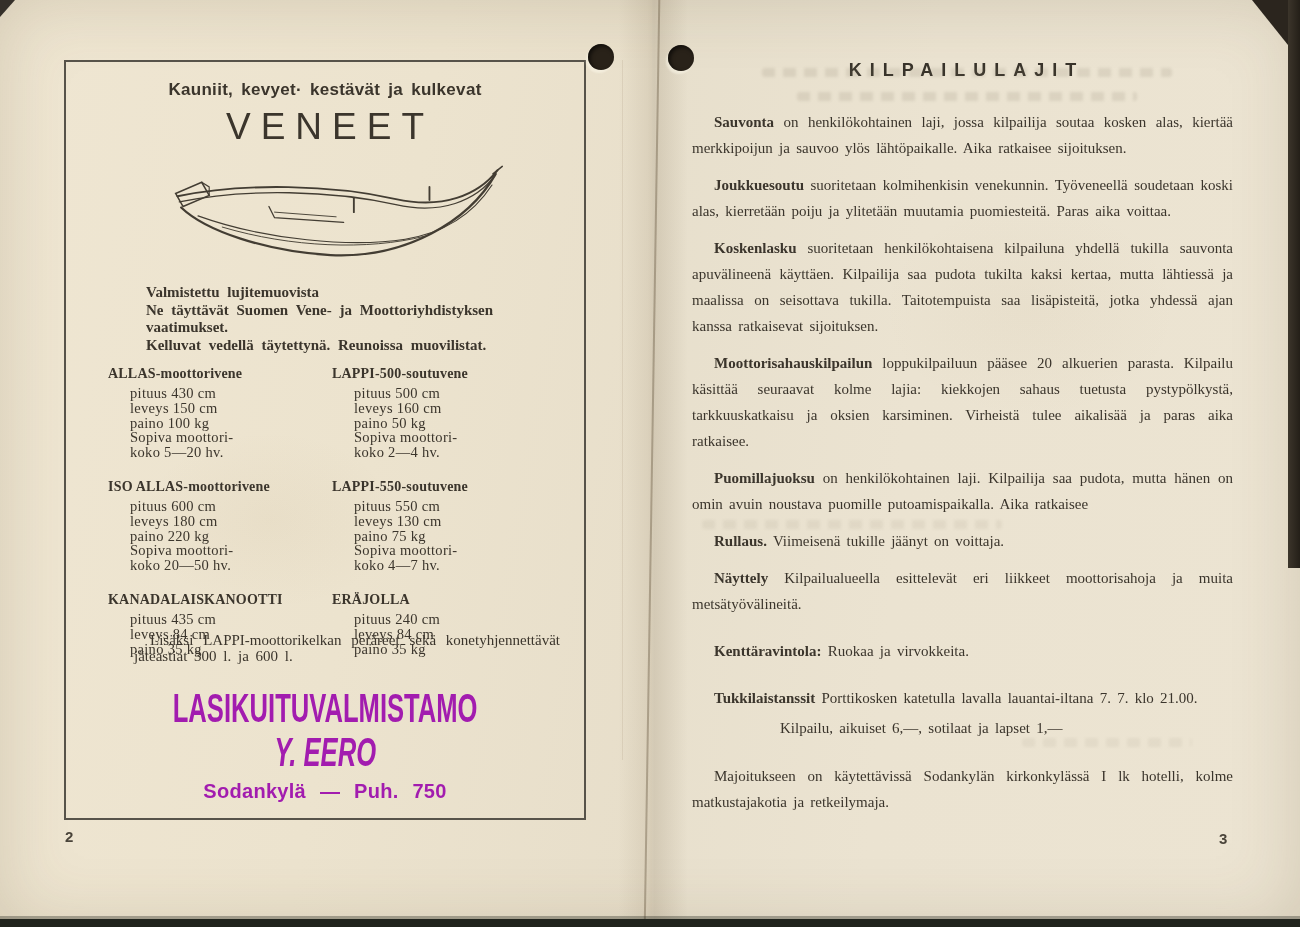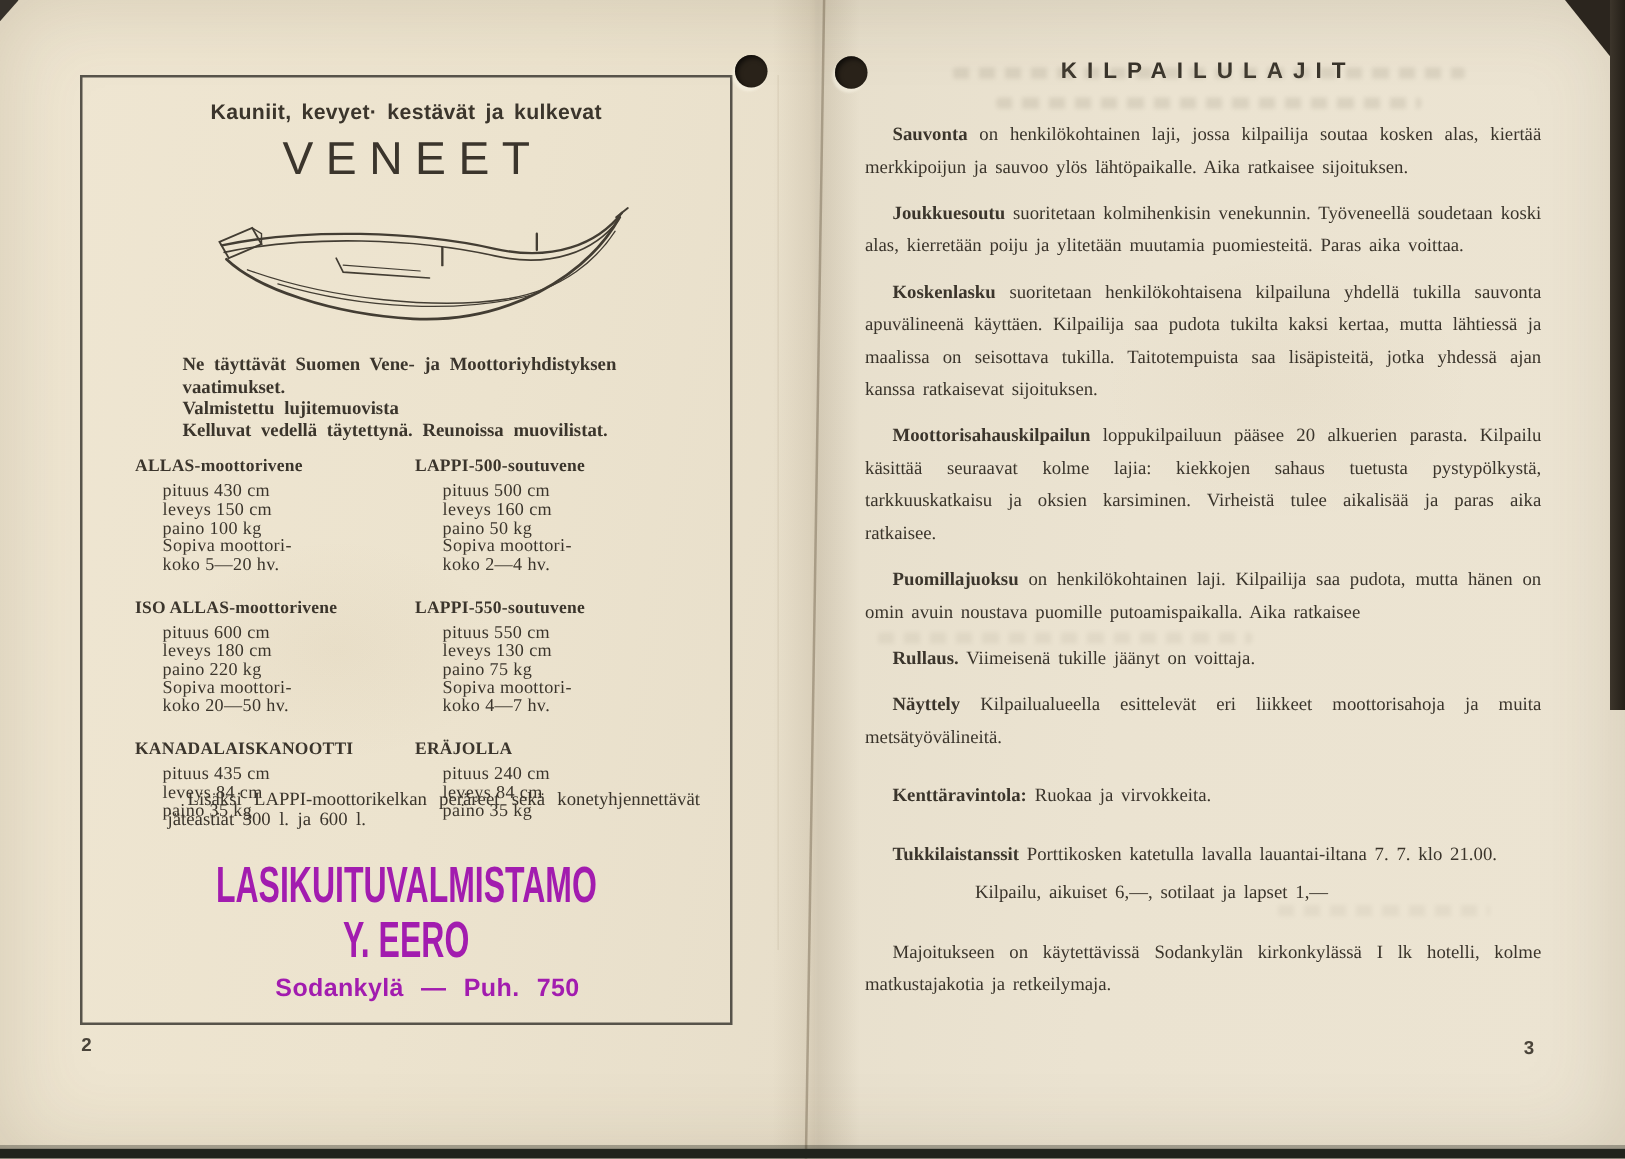--- a/index.html
+++ b/index.html
@@ -53,29 +53,29 @@
   #specs-grid{position:absolute;left:42px;top:303px;width:470px;
     display:grid;grid-template-columns:224px 1fr;column-gap:0;row-gap:18px;}
   .product-name{font-weight:bold;font-size:14px;line-height:18px;margin-bottom:3px;letter-spacing:.2px;}
   .spec-line{font-size:14.5px;line-height:14.8px;margin-left:22px;letter-spacing:.3px;}
   #ad-note{position:absolute;left:68px;top:570px;width:426px;
     font-size:15px;line-height:16px;text-indent:16px;text-align:justify;word-spacing:3px;}
   .company-line{position:absolute;left:0;width:100%;text-align:center;
     font-family:"Liberation Sans",sans-serif;font-weight:bold;color:#a21caf;}
   #company-name{top:624px;font-size:40px;}
   #company-name .squeeze{display:inline-block;transform:scale(.64,1.02);transform-origin:center;}
-  #company-owner{top:668px;font-size:40px;}
+  #company-owner{top:668px;font-size:40px;font-style:italic;}
   #company-owner .squeeze{display:inline-block;transform:scale(.64,1.02);transform-origin:center;}
-  #company-contact{top:718px;font-size:20px;word-spacing:8px;letter-spacing:.3px;padding-left:17px;}
+  #company-contact{top:718px;font-size:20px;word-spacing:8px;letter-spacing:.3px;}
   .page-number{position:absolute;font-family:"Liberation Sans",sans-serif;
     font-size:15px;font-weight:bold;color:#4a443a;}
   #page-num-left{left:65px;top:828px;}
   #page-num-right{left:1219px;top:830px;}
   
-  #article{position:absolute;left:692px;top:36px;width:541px;}
+  #article{position:absolute;left:692px;top:50px;width:541px;}
   #article-title{font-family:"Liberation Sans",sans-serif;font-weight:bold;
     font-size:18px;letter-spacing:8px;text-align:center;text-indent:8px;
     margin:10px 0 28px 0;color:#38332a;}
   .para{font-size:15px;line-height:26px;text-align:justify;text-indent:22px;
     word-spacing:2.5px;margin:0 0 11px 0;}
   .para .lead{font-weight:bold;}
   .para-gap-lg{margin-bottom:21px;}
   .para-gap-sm{margin-bottom:4px;}
   #para-10{margin-bottom:4px;}
   #para-11{text-indent:88px;text-align:left;margin-bottom:22px;}
@@ -120,22 +120,22 @@
       <path d="M116,52 L122,64 L196,69" stroke-width="1.4"></path>
       <path d="M122,58 L188,63" stroke-width="1"></path>
 
       <path d="M207,43 L207,58" stroke-width="2"></path>
       <path d="M288,31 L288,45" stroke-width="2"></path>
 
       <path d="M356,17 L366,9" stroke-width="1.6"></path>
     </svg>
 
     <div id="ad-intro">
+      <div class="intro-line">Valmistettu lujitemuovista</div>
       <div class="intro-line">Ne täyttävät Suomen Vene- ja Moottoriyhdistyksen vaatimukset.</div>
-      <div class="intro-line">Valmistettu lujitemuovista</div>
       <div class="intro-line">Kelluvat vedellä täytettynä. Reunoissa muovilistat.</div>
     </div>
 
     <div id="specs-grid">
       <div class="product">
         <div class="product-name">ALLAS-moottorivene</div>
         <div class="spec-line">pituus 430 cm</div>
         <div class="spec-line">leveys 150 cm</div>
         <div class="spec-line">paino 100 kg</div>
         <div class="spec-line">Sopiva moottori-</div>

